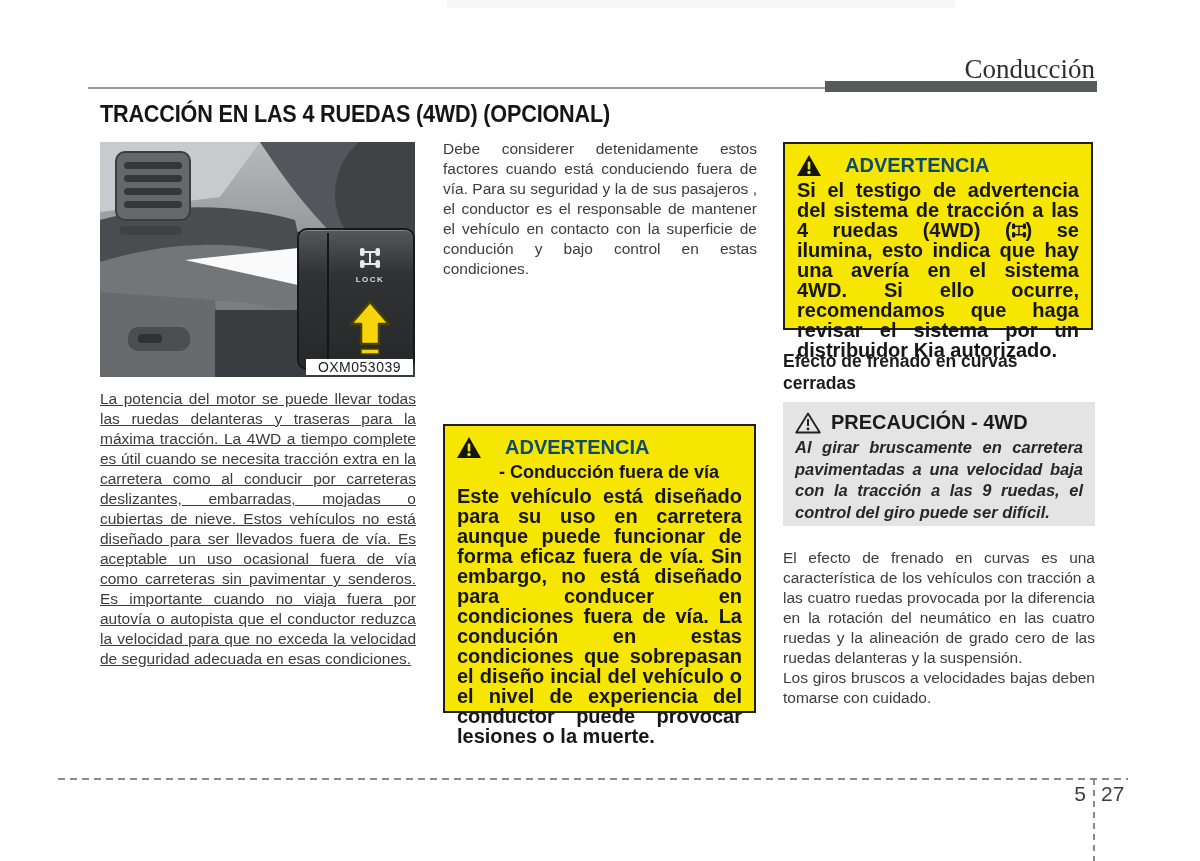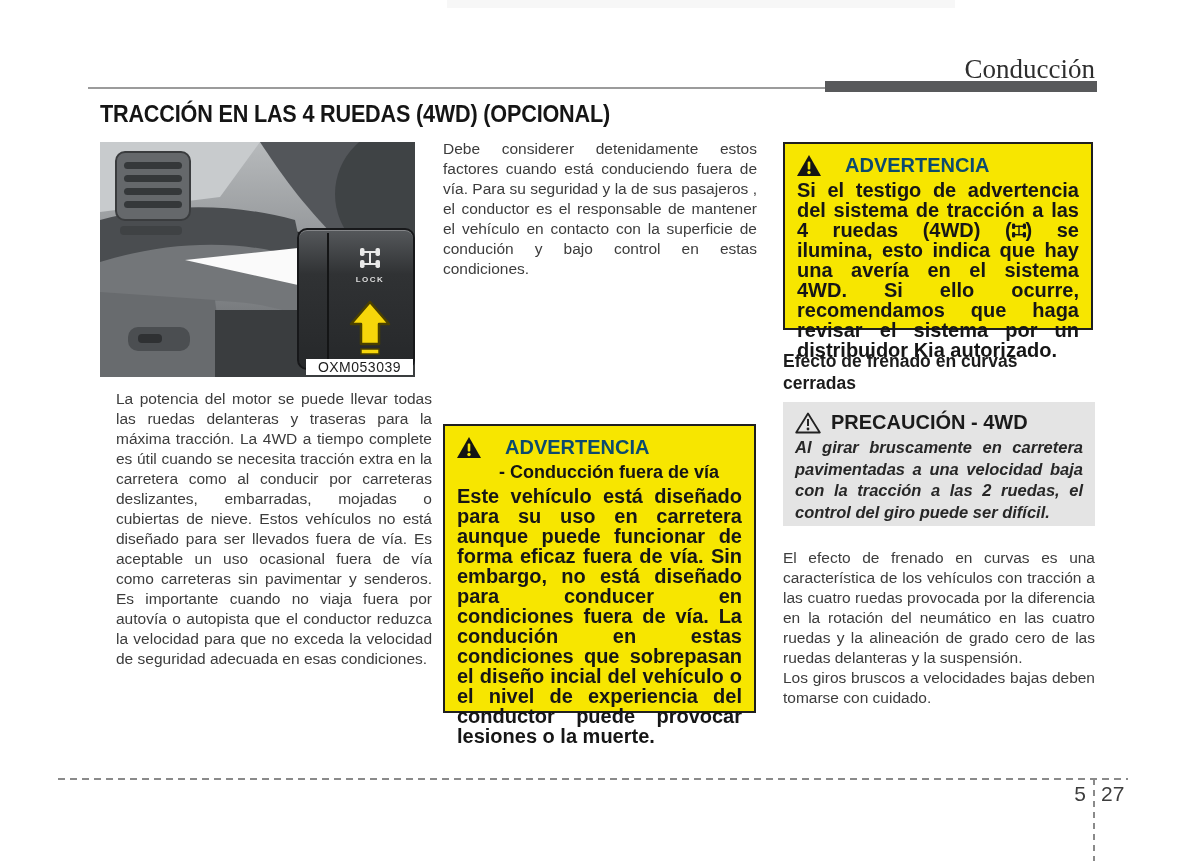--- a/index.html
+++ b/index.html
@@ -15,21 +15,21 @@
   #header-bar{left:825px;top:81px;width:272px;height:11px;background:#58595b;}
 
   
   #page-title{left:100px;top:101px;font-size:23px;font-weight:700;color:#151515;
               white-space:nowrap;letter-spacing:-0.2px;transform:scaleX(0.94);
               transform-origin:left top;}
 
   
   .body-text{font-size:15.5px;line-height:20px;color:#3c3c3c;text-align:justify;}
   .body-text p{margin:0;}
-  #col-left-text{left:116px;top:389px;width:316px;}
+  #col-left-text{left:100px;top:389px;width:316px;text-decoration:underline;}
   #col-mid-text{left:443px;top:139px;width:314px;}
   #col-right-text{left:783px;top:548px;width:312px;}
 
   
   #figure{left:100px;top:142px;width:315px;height:235px;background:#8d9093;overflow:hidden;}
   #figure svg.photo{position:absolute;left:0;top:0;}
   #photo-caption{position:absolute;right:2px;bottom:2px;background:#ffffff;color:#1d1d1d;
                  font-size:14px;padding:0 12px;letter-spacing:0.5px;}
   #switch-inset{position:absolute;left:197px;top:86px;width:118px;height:142px;
                 background:linear-gradient(180deg,#55585b,#303234 32%,#26282a);
@@ -184,21 +184,21 @@
 
   <div class="abs" id="caution-box">
     <div id="caution-title">
       <svg width="26" height="22" viewBox="0 0 26 22">
         <path d="M13 1.5 L24.8 20.5 L1.2 20.5 Z" fill="none" stroke="#222222" stroke-width="1.8" stroke-linejoin="round"></path>
         <rect x="12" y="7" width="2" height="7" fill="#222222"></rect>
         <circle cx="13" cy="17" r="1.4" fill="#222222"></circle>
       </svg>
       <span>PRECAUCIÓN - 4WD</span>
     </div>
-    <p id="caution-body">Al girar bruscamente en carretera pavimentadas a una velocidad baja con la tracción a las 2 ruedas, el control del giro puede ser difícil.</p>
+    <p id="caution-body">Al girar bruscamente en carretera pavimentadas a una velocidad baja con la tracción a las 9 ruedas, el control del giro puede ser difícil.</p>
   </div>
 
   <div class="abs body-text" id="col-right-text">
     <p>El efecto de frenado en curvas es una característica de los vehículos con tracción a las cuatro ruedas provocada por la diferencia en la rotación del neumático en las cuatro ruedas y la alineación de grado cero de las ruedas delanteras y la suspensión.</p>
     <p>Los giros bruscos a velocidades bajas deben tomarse con cuidado.</p>
   </div>
 
   <div class="abs" id="footer-dash-h"></div>
   <div class="abs" id="footer-dash-v"></div>
   <div class="abs" id="chapter-number">5</div>

